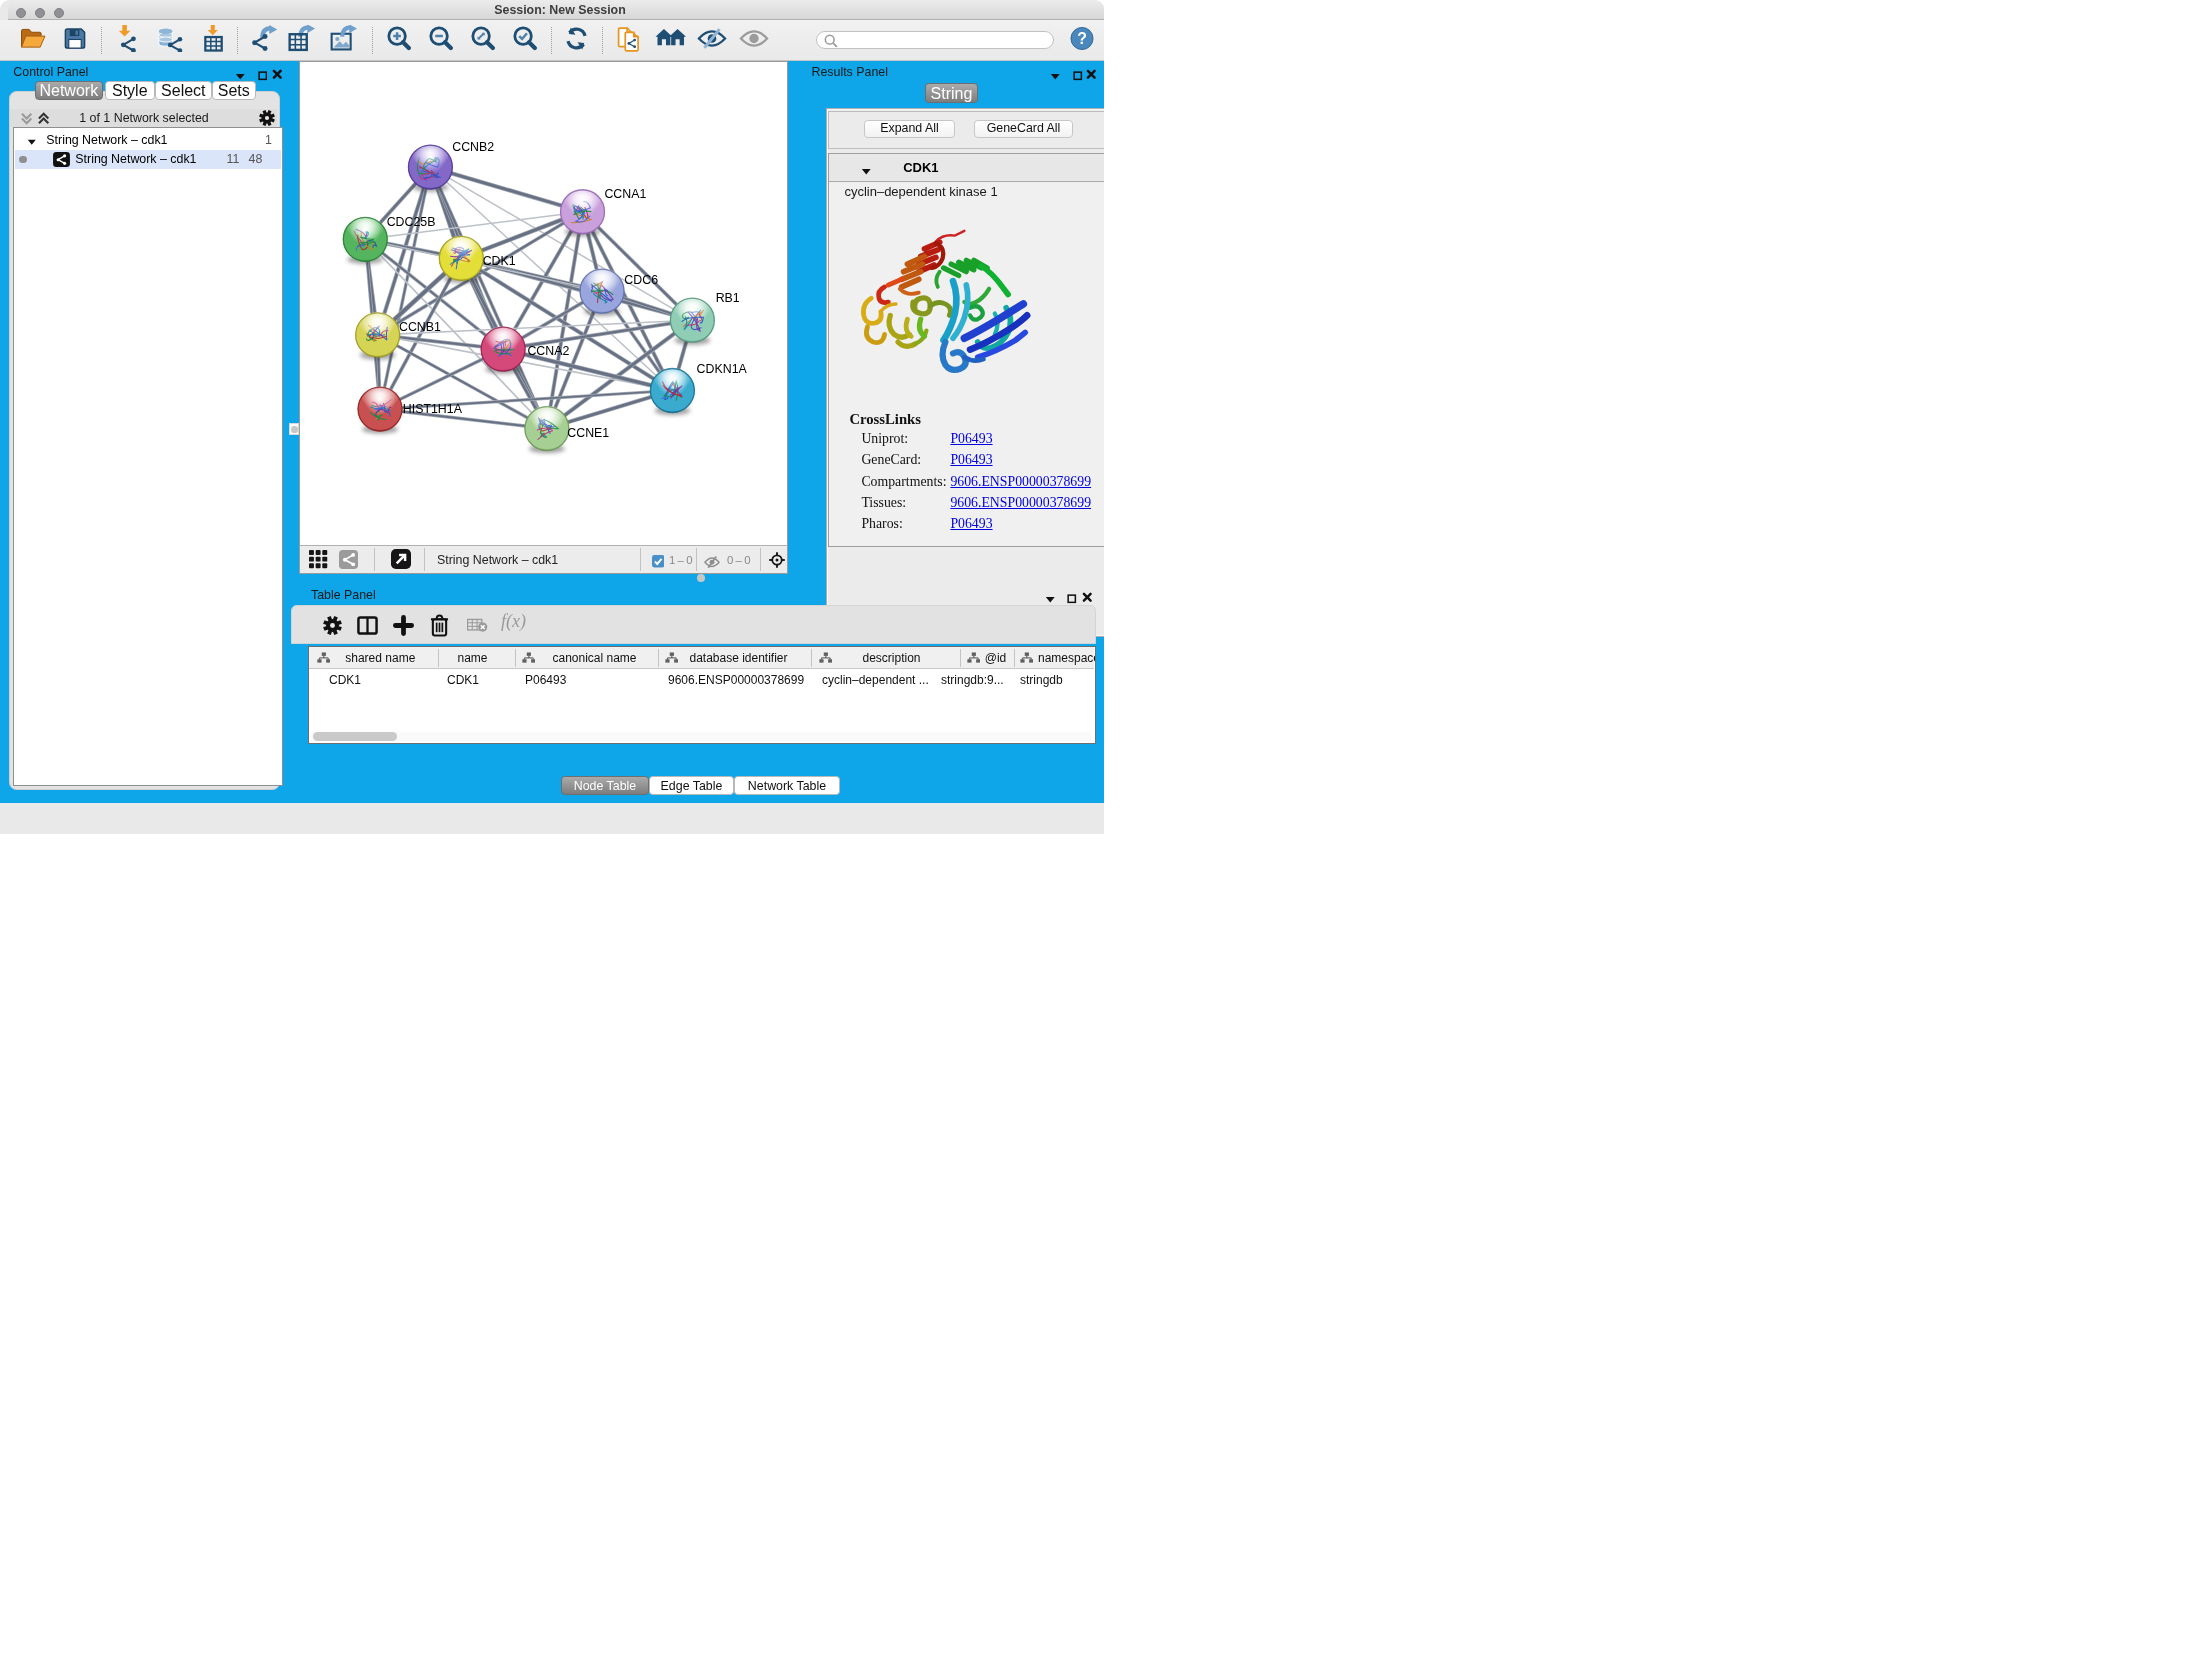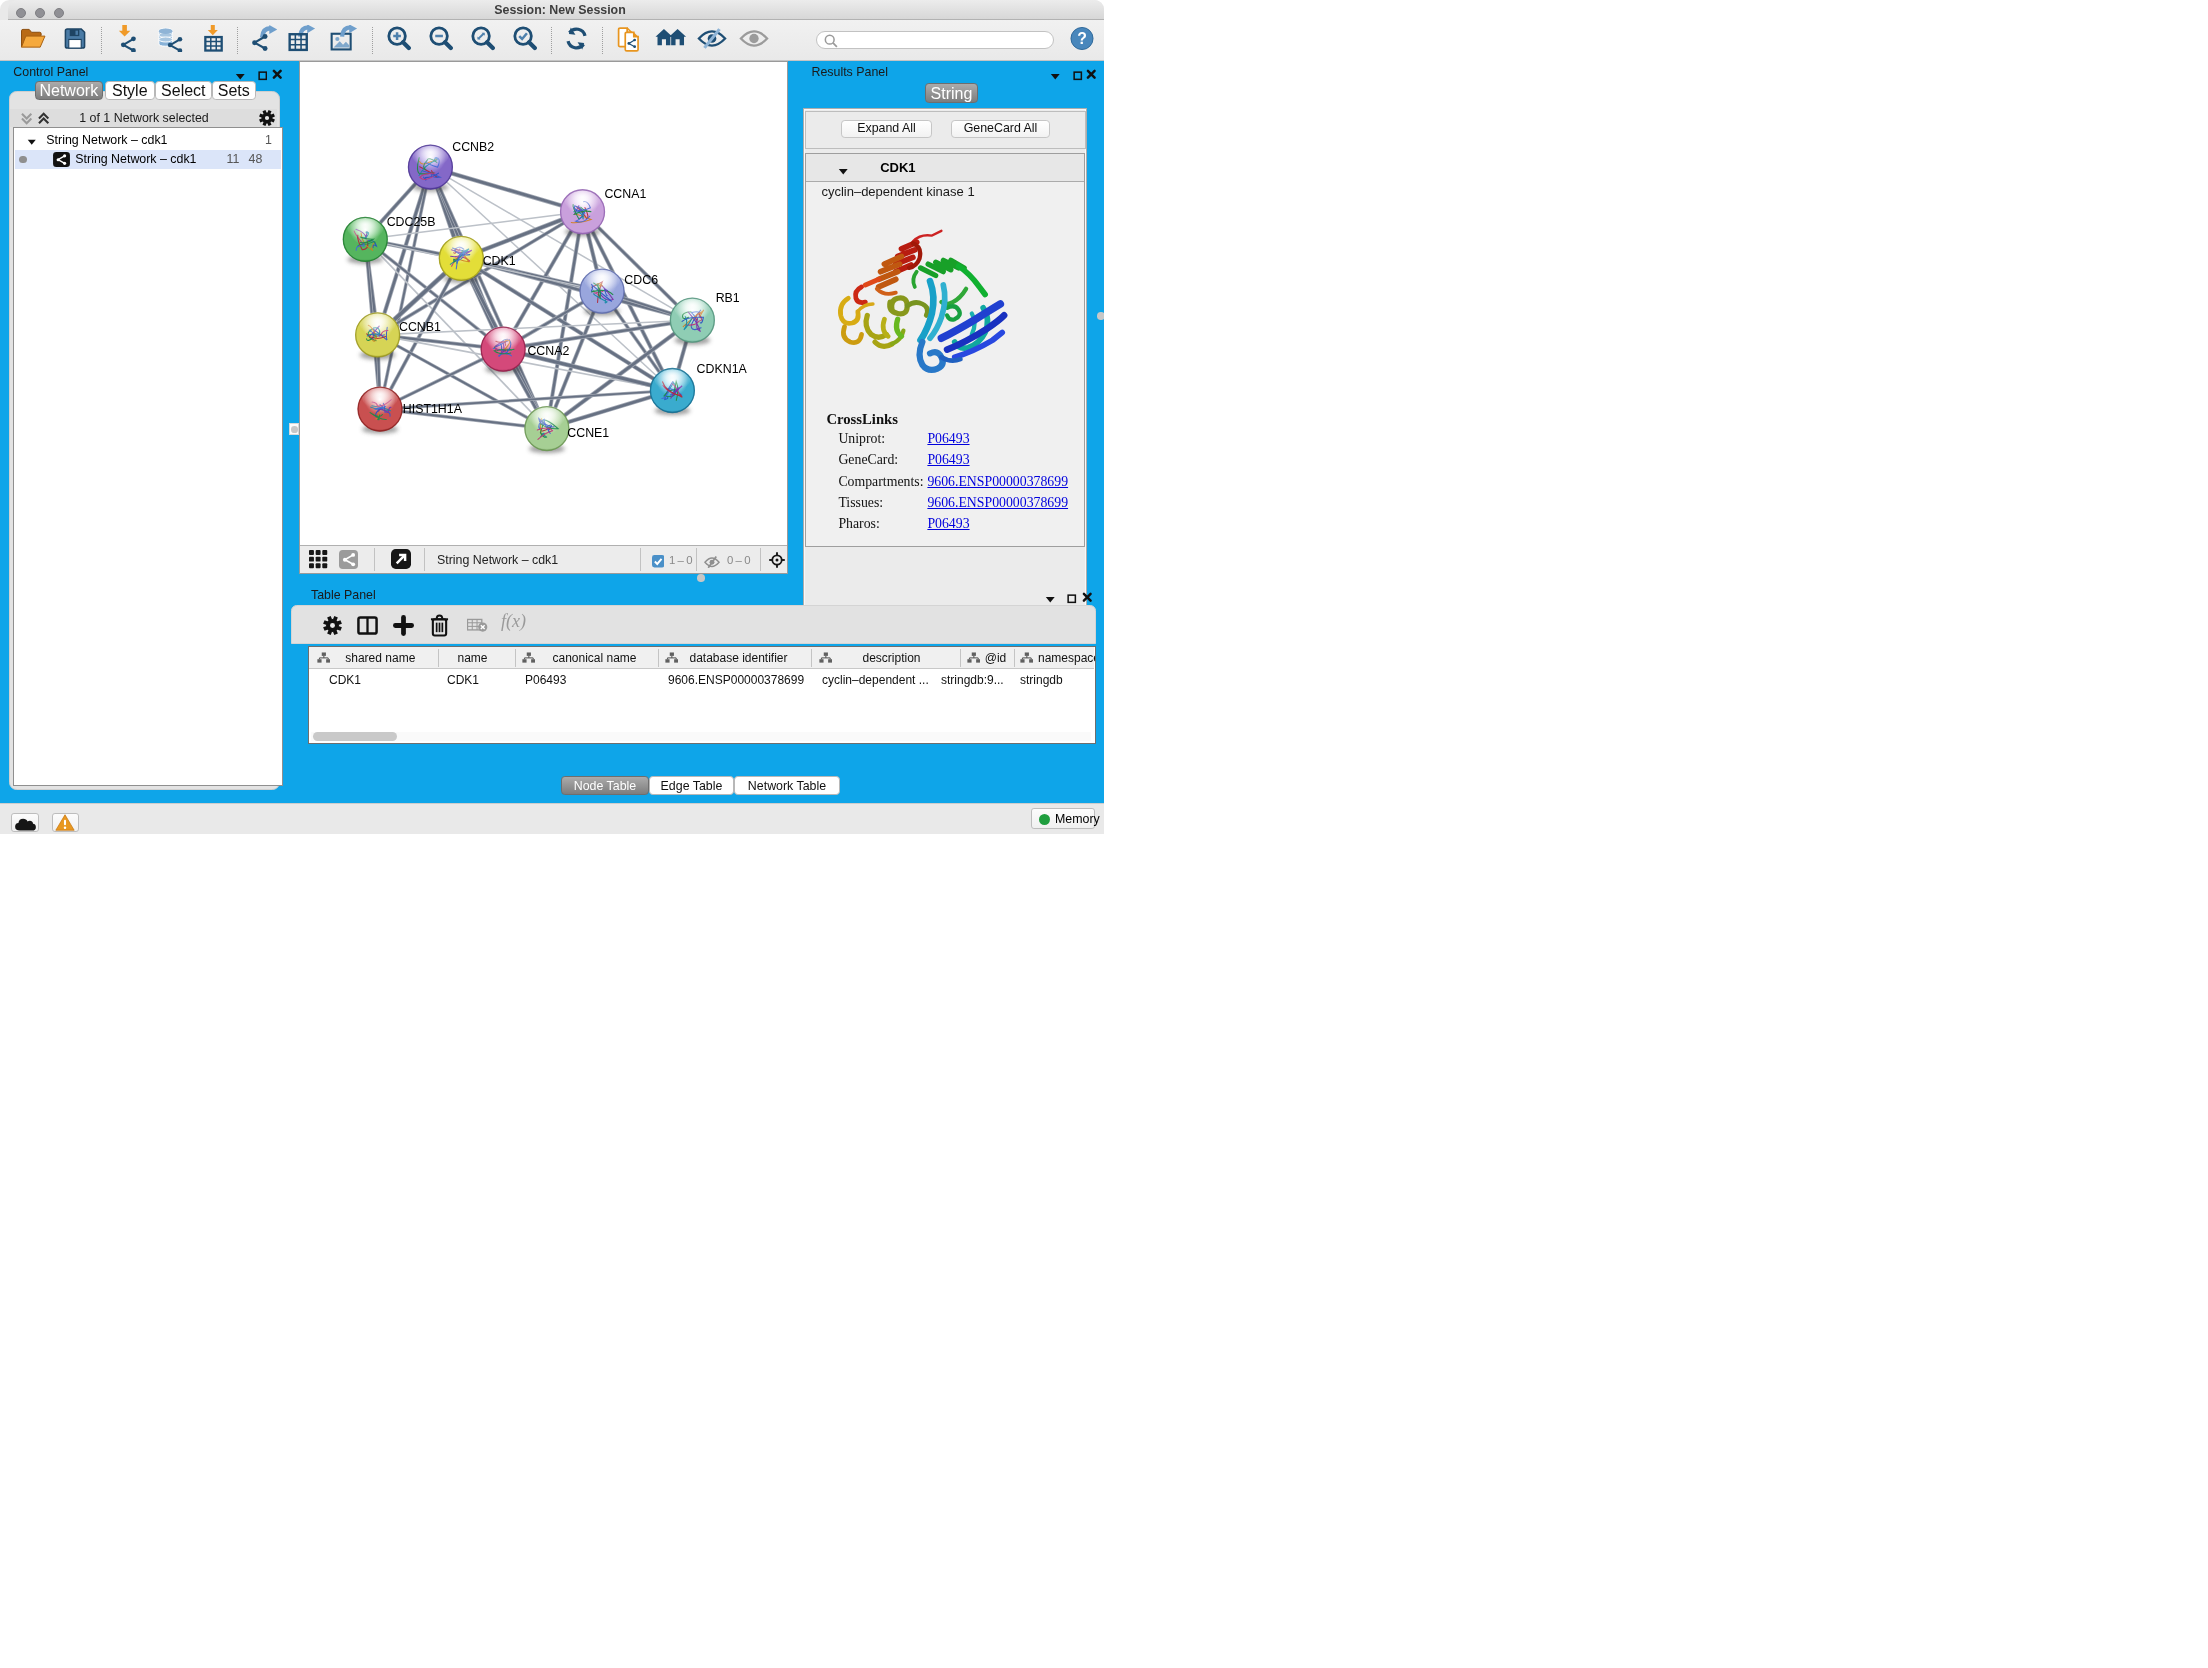--- a/index.html
+++ b/index.html
@@ -18,21 +18,21 @@
 .tab { position:absolute; top:20px; height:19px; border:1px solid #b8b8b8; background:#ffffff; font-size:16px; color:#111; text-align:center; line-height:18px; border-radius:3.8px; }
 .tabsel { background:linear-gradient(#ababab,#7d7d7d); color:#fff; border-color:#6e6e6e; }
 #cpbox { position:absolute; left:4.8px; top:29.5px; width:271px; height:699px; background:#e3e3e3; border:1px solid #cfcfcf; border-radius:7.6px; }
 #cpbar { position:absolute; left:6.7px; top:48px; width:267px; height:18px; background:#dddddd; font-size:12.4px; color:#1a1a1a; }
 #cptree { position:absolute; left:9.5px; top:66px; width:270px; height:659px; background:#ffffff; border:1px solid #8f8f8f; font-size:12.4px; }
 .trow { position:absolute; left:1px; width:266px; height:19px; }
 #nv { position:absolute; left:299px; top:0px; width:489px; height:513px; background:#ffffff; border:1px solid #9a9a9a; }
 #nvbar { position:absolute; left:0; bottom:0; width:487px; height:28.5px; background:#ececec; border-top:1px solid #b0b0b0; }
 .nvsep { position:absolute; top:2.9px; height:23px; width:0; border-left:1px solid #c2c2c2; }
 #rp { position:absolute; left:801px; top:0px; width:303px; height:521px; }
-#rpbox { position:absolute; left:2px; top:47px; width:284px; height:529px; background:#ebebeb; border:1px solid #adadad; box-shadow:inset 0 0 0 1px #f8f8f8; }
+#rpbox { position:absolute; left:25px; top:47px; width:284px; height:529px; background:#ebebeb; border:1px solid #adadad; box-shadow:inset 0 0 0 1px #f8f8f8; }
 .btn { position:absolute; height:18px; background:linear-gradient(#ffffff,#f2f2f2); border:1px solid #c6c6c6; border-radius:3.8px; font-size:12.4px; color:#111; text-align:center; }
 #cdk1box { position:absolute; left:1.4px; top:44px; width:280px; height:394px; background:#f0f0f0; border:1px solid #9e9e9e; }
 #cdk1head { position:absolute; left:0; top:0; width:278px; height:27.6px; background:#e7e7e7; border-bottom:1px solid #ababab; }
 #tp { position:absolute; left:289px; top:521px; width:815px; height:221px; }
 #tptools { position:absolute; left:1.9px; top:23px; width:805px; height:39px; background:#e2e2e2; border:1px solid #d4d4d4; border-radius:5.7px 5.7px 0 0; }
 #tbl { position:absolute; left:19px; top:64px; width:788px; height:98px; background:#ffffff; border:1.4px solid #6e6e6e; }
 #tblhead { position:absolute; left:0; top:0; width:785px; height:22px; background:#f0f0f0; border-bottom:1px solid #c8c8c8; font-size:12px; color:#111; }
 .th { position:absolute; top:0; height:22px; line-height:22px; text-align:center; }
 .thsep { position:absolute; top:1.9px; height:18px; width:0; border-left:1px solid #c4c4c4; }
 .td { position:absolute; top:24px; height:18px; font-size:12px; color:#111; }
@@ -927,31 +927,13 @@
           <span class="td" style="left:711px;line-height:18px">stringdb</span>
           <div id="hscroll">
             <div id="hthumb"></div>
           </div>
         </div>
         <div class="btab tabsel" style="left:272px;width:88px">Node Table</div>
         <div class="btab" style="left:360px;width:85px">Edge Table</div>
         <div class="btab" style="left:445px;width:106px">Network Table</div>
       </div>
     </div>
-    <div id="status">
-      <div class="sbtn" style="left:10.5px;width:28.5px">
-        <span style="position:absolute;left:1.9px;top:1px"><svg width="25" height="17" viewBox="0 0 26 18" style="">
-            <path d="M7 16.5 Q2 16.5 2 12.5 Q2 9 5.5 8.6 Q6 4 10.5 4 Q14 4 15.2 7 Q16 6.2 17.5 6.2 Q20.5 6.2 21 9.2 Q24 9.6 24 12.9 Q24 16.5 20 16.5 Z" fill="#161616"></path>
-          </svg></span>
-      </div>
-      <div class="sbtn" style="left:52px;width:27px">
-        <span style="position:absolute;left:1.9px;top:0px"><svg width="20" height="17" viewBox="0 0 21 18" style="">
-            <path d="M10.5 0.8 L20.2 17.2 L0.8 17.2 Z" fill="#e89820" stroke="#c87810" stroke-width="0.8"></path>
-            <rect x="9.4" y="6" width="2.2" height="6" rx="1.1" fill="#fff"></rect>
-            <circle cx="10.5" cy="14.6" r="1.3" fill="#fff"></circle>
-          </svg></span>
-      </div>
-      <div class="sbtn" style="left:1031px;top:3.8px;width:64px;height:21px;">
-        <span style="position:absolute;left:6.7px;top:4.8px;width:11.4px;height:11.4px;border-radius:50%;background:#1f9e3e"></span>
-        <span style="position:absolute;left:23px;line-height:21px;font-size:12.4px">Memory</span>
-      </div>
-    </div>
   </div>
 
 </body></html>

